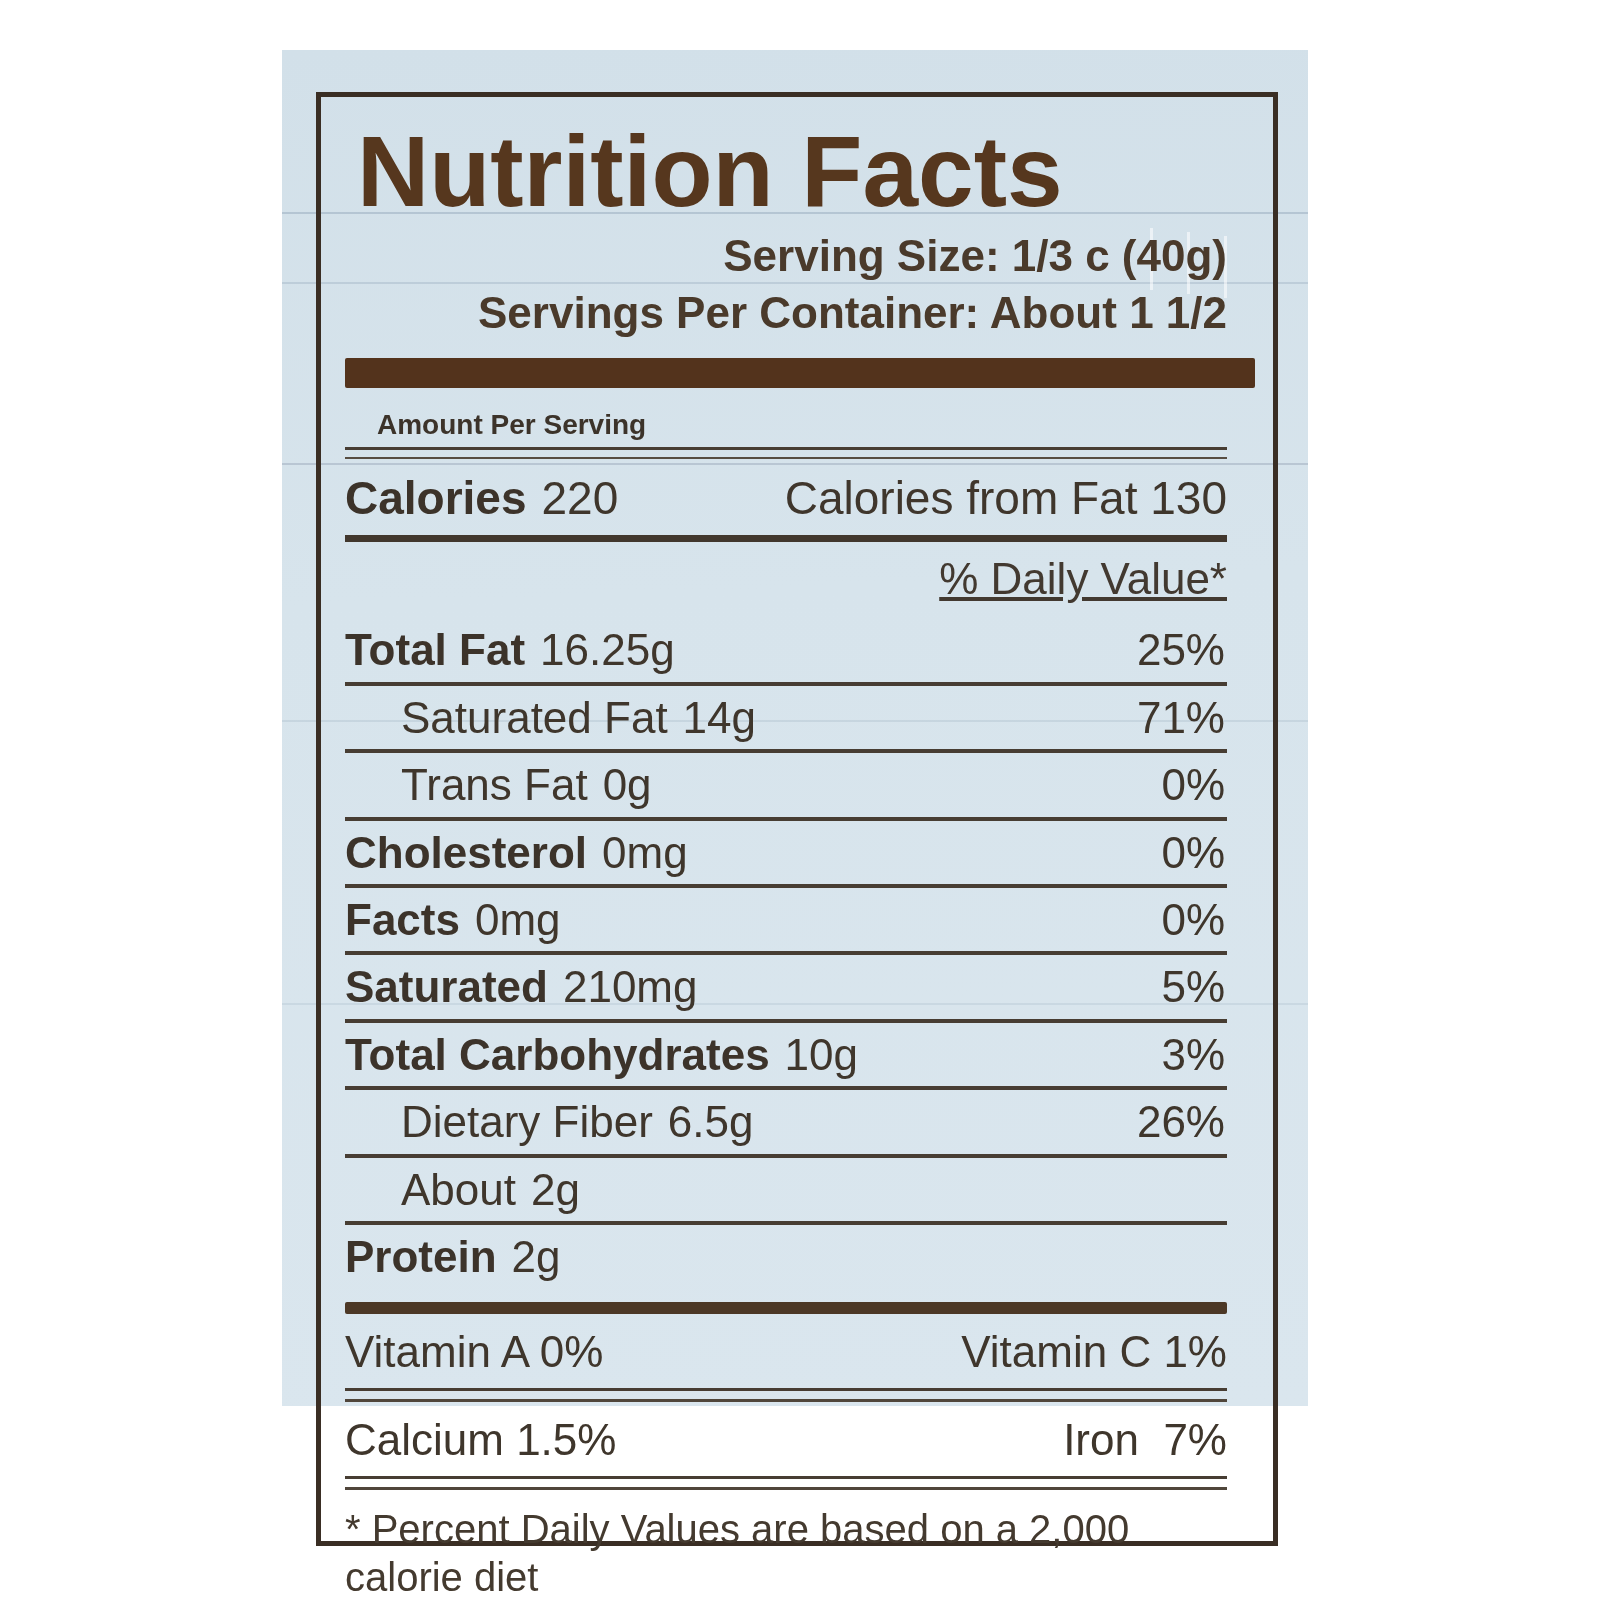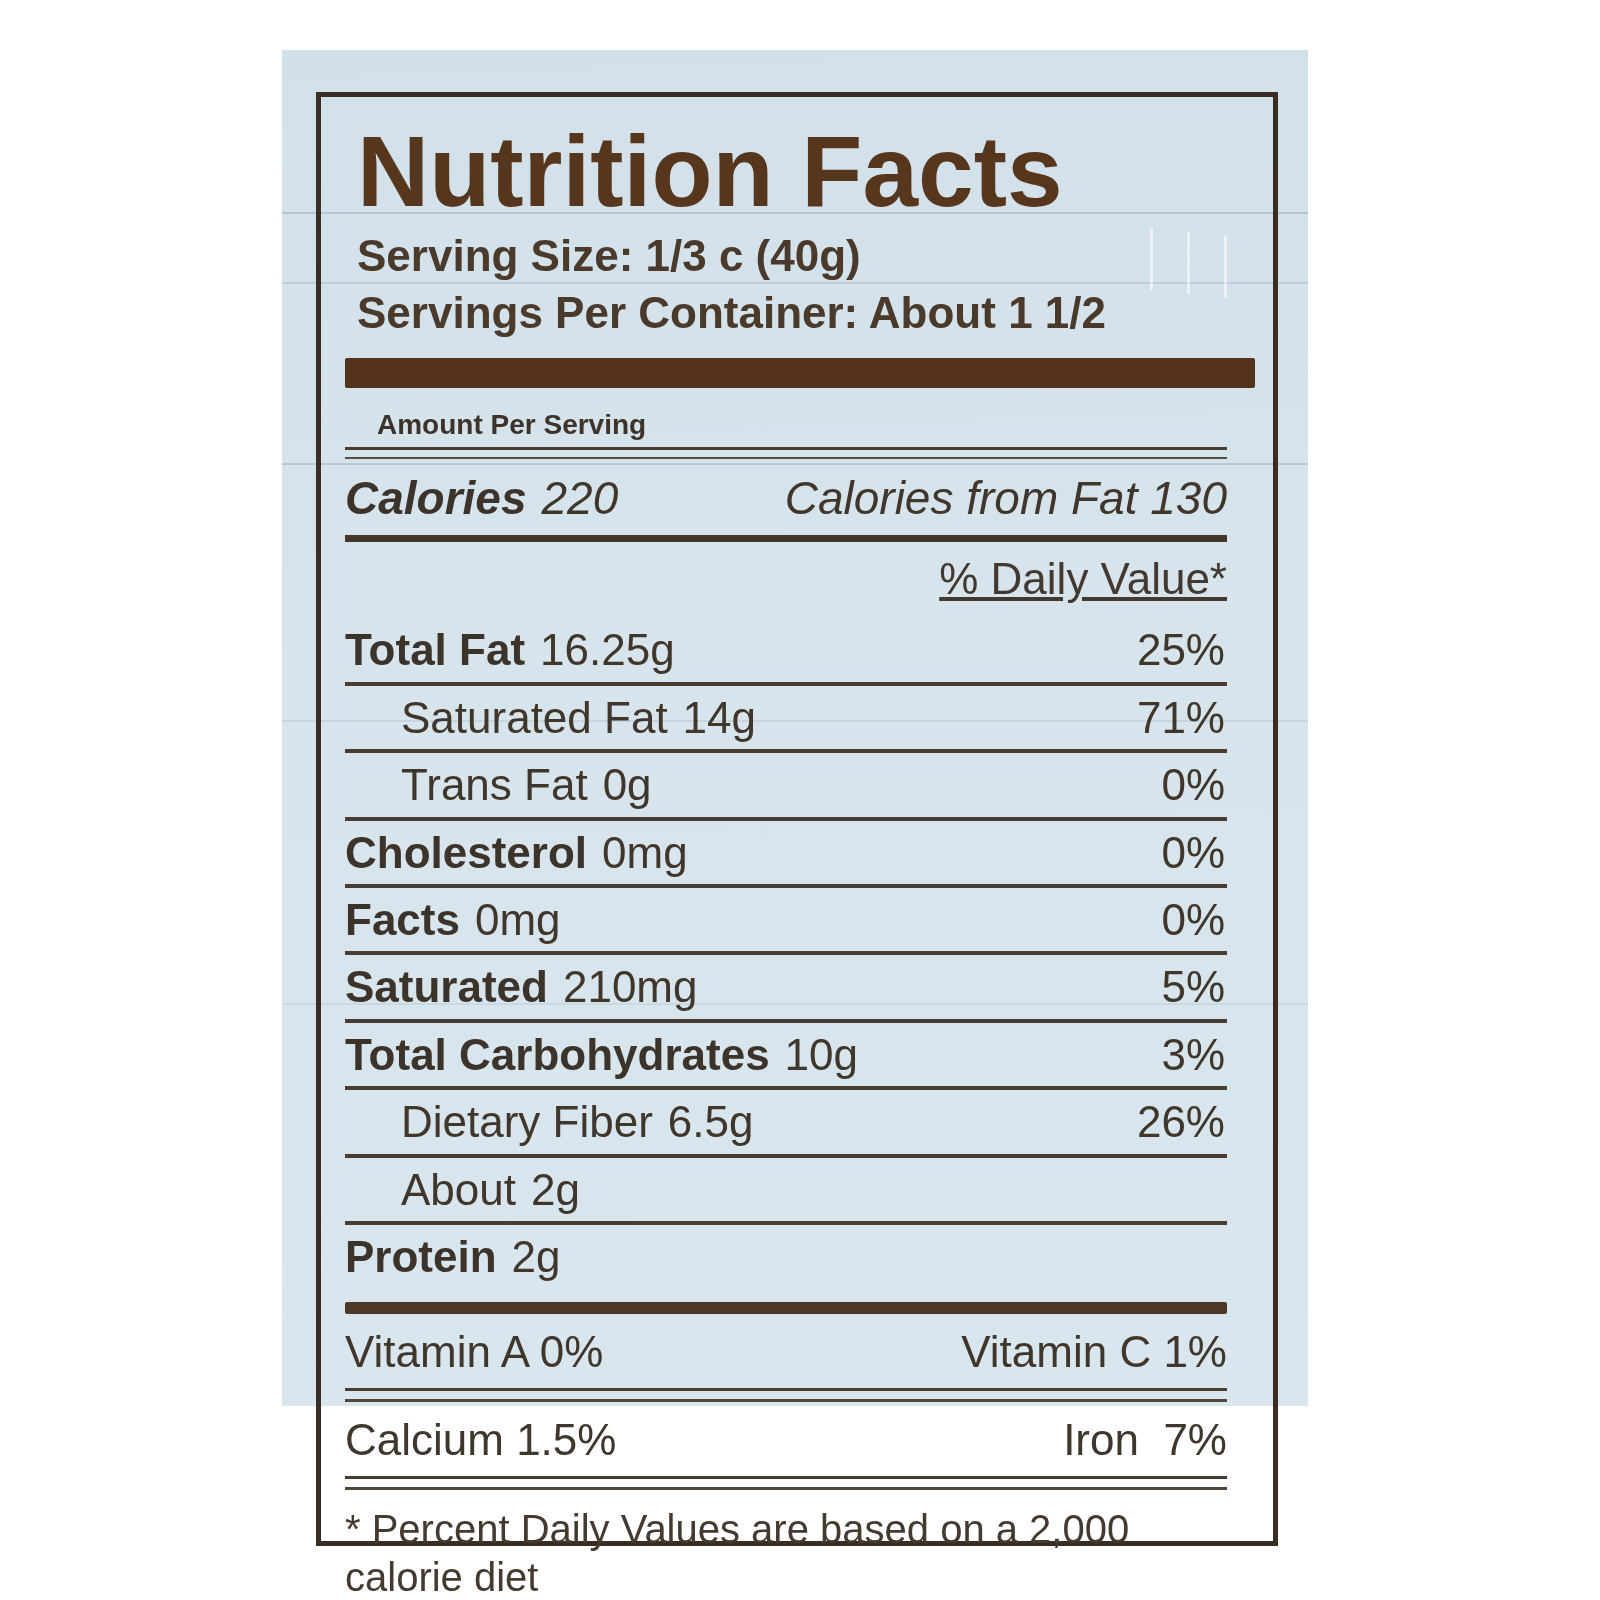--- a/index.html
+++ b/index.html
@@ -56,20 +56,21 @@
     font-weight:bold;
     letter-spacing:0px;
     color:#56371e;
   }
   .serving{
     margin-left:12px;
     font-size:44px;
     line-height:1.3;
     font-weight:bold;
     color:#4a3a2b;
+    text-align:right;
   }
   .bar{
     background:#5a3820;
     border-radius:2px;
   }
   .bar.thick{
     height:30px;
     margin:17px -28px 17px 0;
     background:#53331c;
   }
@@ -106,21 +107,20 @@
   }
 
   .row{
     display:flex;
     justify-content:space-between;
     align-items:baseline;
   }
   .row.cal{
     padding:12px 0 10px 0;
     font-size:46px;
-    font-style:italic;
   }
   .dv{
     text-align:right;
     font-size:44px;
     padding:12px 0 14px 0;
     color:#423930;
     text-decoration:underline;
   }
   .row.n{
     font-size:44px;

